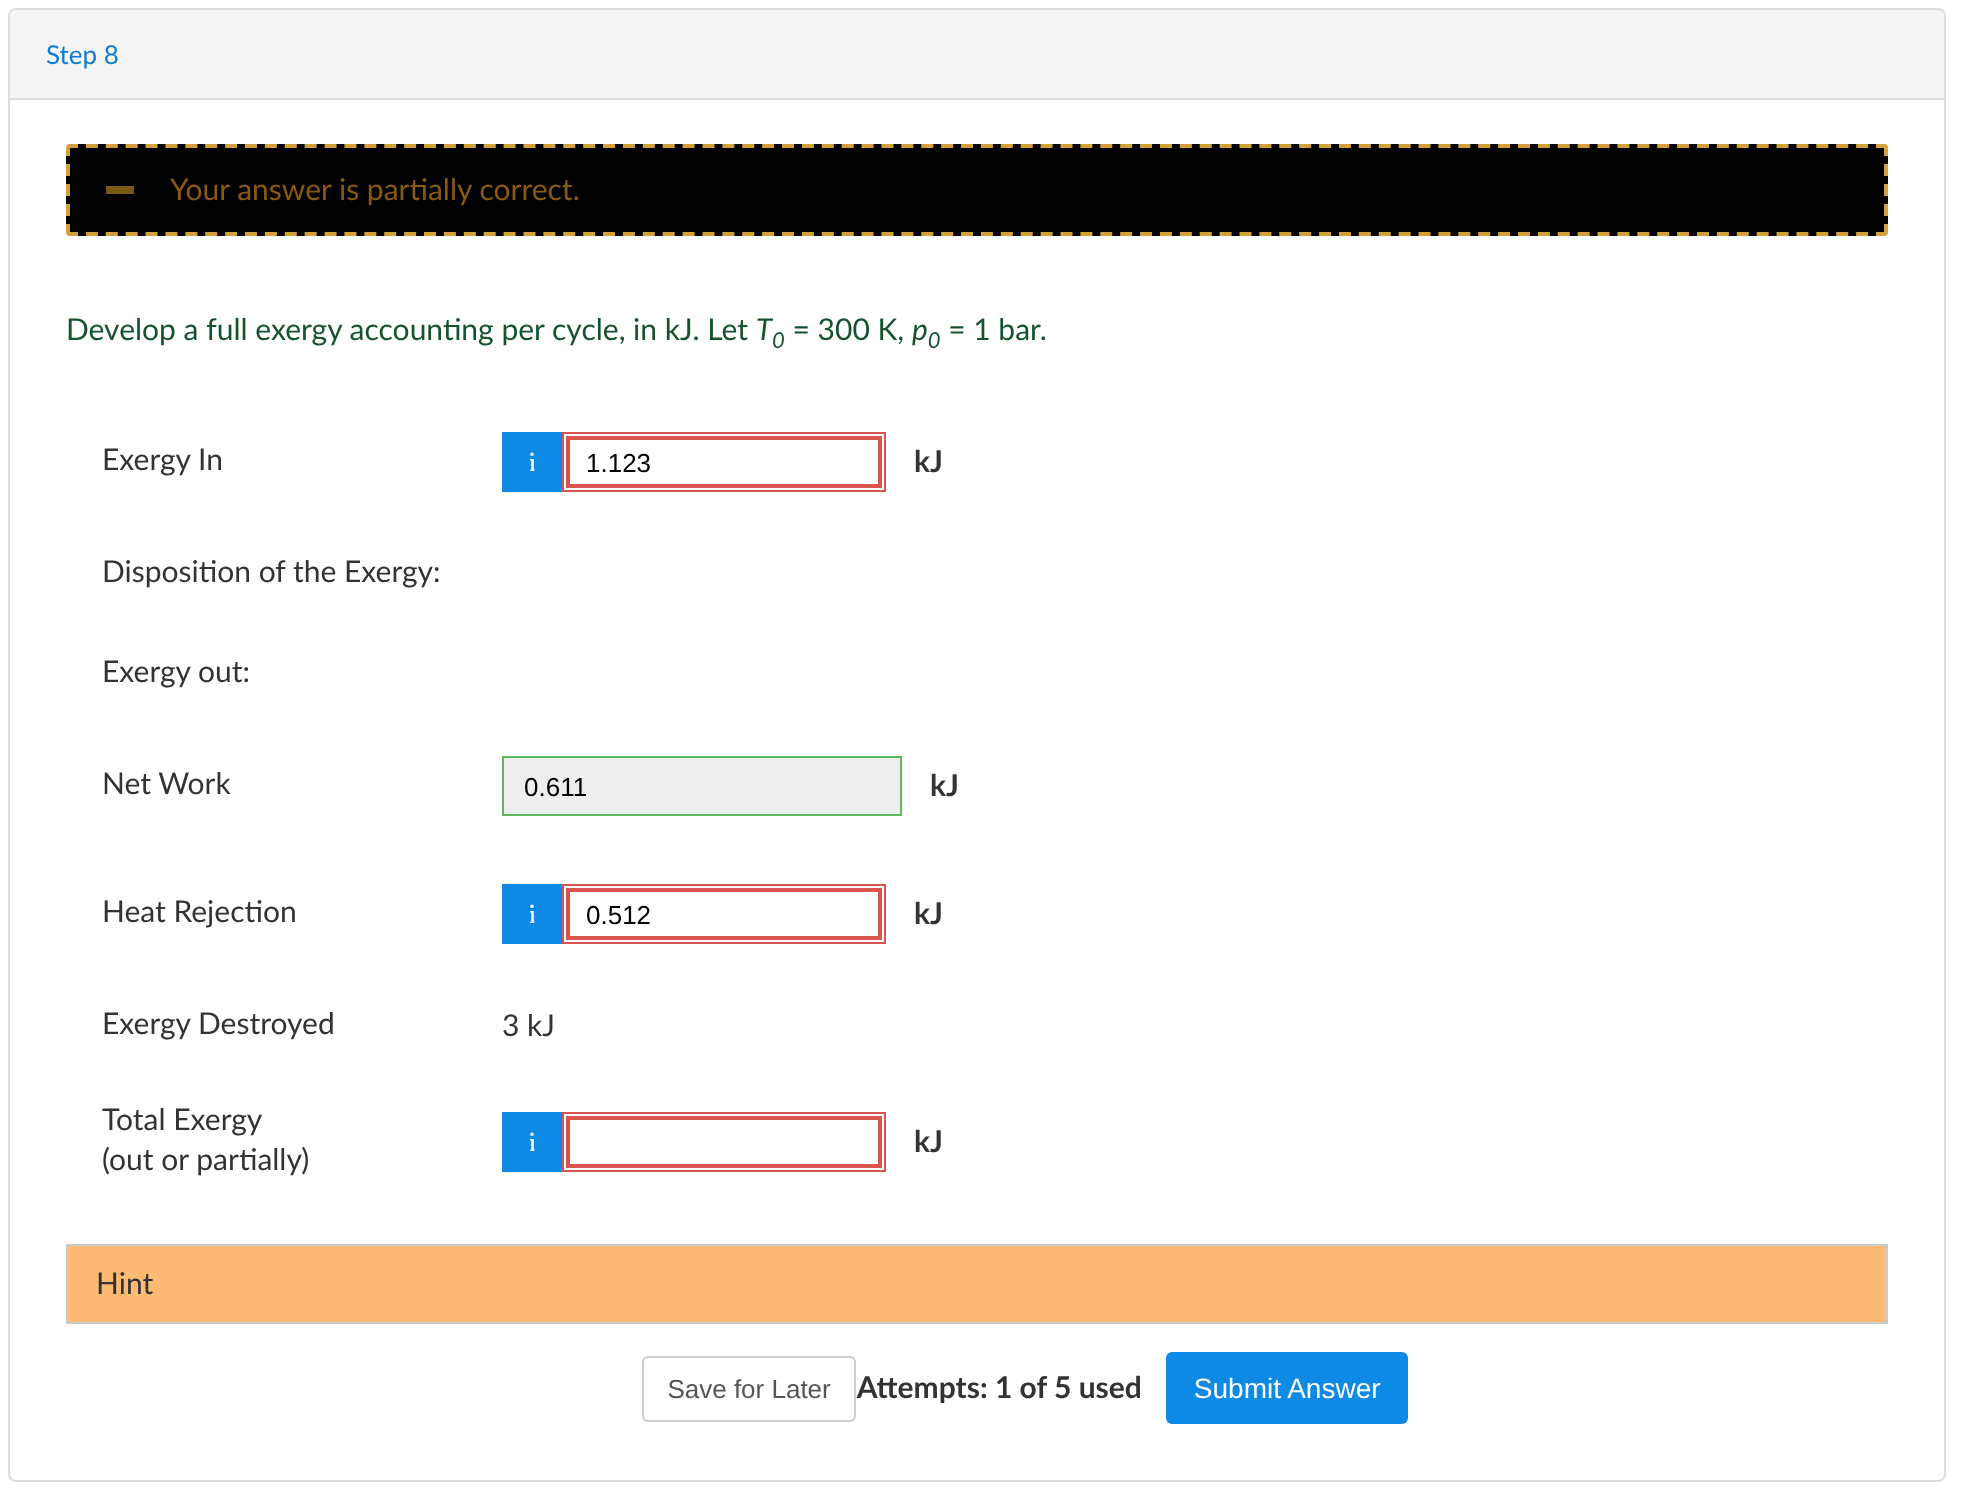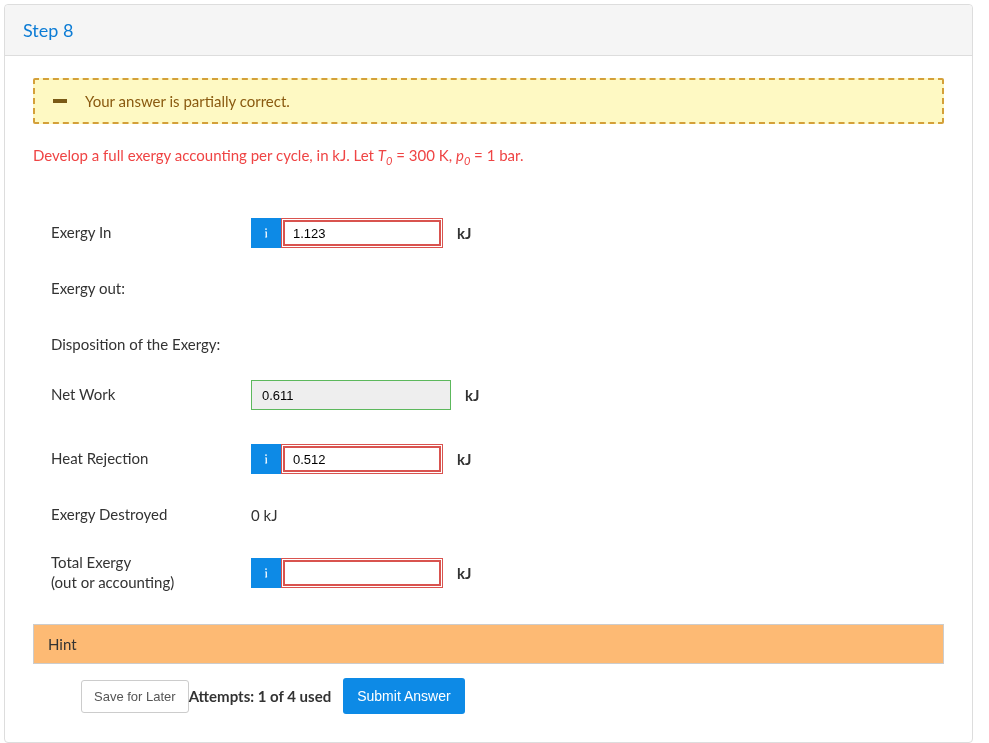--- a/index.html
+++ b/index.html
@@ -1,41 +1,41 @@
 <!DOCTYPE html>
 <html><head>
 <meta charset="utf-8">
 <style>
 * { box-sizing: border-box; margin: 0; padding: 0; }
 body { font-family: "Lato", "Helvetica Neue", Arial, sans-serif; color: #333; background: #fff; font-size: 15px; }
 .panel { width: 969px; margin: 4px; border: 1px solid #ddd; border-radius: 4px; background: #fff; }
 .panel-header { background: #f5f5f5; padding: 14px 18px; border-bottom: 1px solid #ddd; border-top-left-radius: 4px; border-top-right-radius: 4px; }
-.panel-header .title { color: #0c7cd5; font-size: 18px; font-weight: 400; }
+.panel-header .title { color: #0c7cd5; font-size: 13px; font-weight: 400; }
 .panel-body { padding: 22px 28px 28px 28px; }
-.feedback-box { border: 2px dashed #d4a039; background: #fef9c3; padding: 12px 18px; display: flex; align-items: center; border-radius: 2px; margin-bottom: 22px; }
+.feedback-box { border: 2px dashed #d4a039; background: #000000; padding: 12px 18px; display: flex; align-items: center; border-radius: 2px; margin-bottom: 38px; }
 .feedback-icon { width: 14px; height: 4px; background: #7a5a16; margin-right: 18px; }
 .feedback-text { color: #8a5a10; font-size: 15px; }
-.question-text { font-size: 15px; color: #ef4444; margin-bottom: 48px; }
+.question-text { font-size: 15px; color: #14532d; margin-bottom: 36px; }
 .question-text .sub { font-size: 11px; vertical-align: sub; font-style: italic; }
 .question-text .ital { font-style: italic; }
 .fields { padding-left: 18px; padding-right: 18px; }
 .field-row { display: flex; align-items: center; margin-bottom: 20px; min-height: 36px; }
 .field-row.tight { margin-bottom: 14px; }
 .field-label { width: 200px; font-size: 15px; color: #333; line-height: 1.3; }
 .input-group { display: flex; align-items: center; }
 .info-btn { width: 30px; height: 30px; background: #0d8ae6; display: flex; align-items: center; justify-content: center; border: none; cursor: pointer; }
 .info-btn svg { fill: #fff; width: 12px; height: 12px; }
 .input-wrap-incorrect { border: 3px double #d9534f; display: inline-flex; }
 .input-wrap-incorrect input { border: 1px solid #d9534f; height: 24px; width: 156px; padding: 2px 8px; font-size: 13px; outline: none; }
 .input-wrap-correct { display: inline-flex; }
 .input-wrap-correct input { border: 1px solid #5cb85c; height: 30px; width: 200px; padding: 4px 10px; font-size: 13px; background: #eee; outline: none; }
 .unit { margin-left: 14px; font-size: 15px; color: #333; font-weight: bold; }
 .static-value { font-size: 15px; color: #333; }
 .hint-bar { border: 1px solid #ccc; background: #fdba74; padding: 10px 14px; font-size: 15px; color: #333; margin-top: 32px; cursor: pointer; }
-.footer-row { display: flex; align-items: center; justify-content: flex-start; margin-top: 14px; padding-left: 48px; }
+.footer-row { display: flex; align-items: center; justify-content: center; margin-top: 14px; padding-left: 48px; }
 .btn-outline { border: 1px solid #ccc; background: #fff; padding: 8px 12px; font-size: 13px; color: #555; border-radius: 3px; cursor: pointer; }
 .footer-right { display: flex; align-items: center; gap: 12px; }
 .attempts { font-weight: 700; font-size: 15px; color: #333; }
 .btn-primary { background: #0d8ae6; color: #ffffff; border: none; padding: 10px 14px; font-size: 14px; border-radius: 3px; cursor: pointer; }
 </style>
 </head>
 <body>
 
 <div class="panel">
   <div class="panel-header">
@@ -62,26 +62,26 @@
                 <path d="M8 4a1.2 1.2 0 110-2.4A1.2 1.2 0 018 4zm1.2 10H6.8v-1h.7V7h-.7V6h2.4v7h.7z"></path>
               </svg>
           </button>
           <div class="input-wrap-incorrect">
             <input type="text" value="1.123" style="">
           </div>
           <span class="unit">kJ</span>
         </div>
       </div>
 
+      <div class="field-row tight">
+        <div class="field-label" style="width:auto;">Disposition of the Exergy:</div>
+      </div>
+
       <div class="field-row">
         <div class="field-label">Exergy out:</div>
-      </div>
-
-      <div class="field-row tight">
-        <div class="field-label" style="width:auto;">Disposition of the Exergy:</div>
       </div>
 
       <div class="field-row" style="margin-bottom:28px;">
         <div class="field-label">Net Work</div>
         <div class="input-group">
           <div class="input-wrap-correct">
             <input type="text" value="0.611" style="">
           </div>
           <span class="unit">kJ</span>
         </div>
@@ -97,27 +97,27 @@
           </button>
           <div class="input-wrap-incorrect">
             <input type="text" value="0.512" style="">
           </div>
           <span class="unit">kJ</span>
         </div>
       </div>
 
       <div class="field-row">
         <div class="field-label">Exergy Destroyed</div>
-        <div class="static-value">0 kJ</div>
+        <div class="static-value">3 kJ</div>
       </div>
 
       <div class="field-row">
         <div class="field-label">
           <span>Total Exergy</span><br>
-          <span>(out or accounting)</span>
+          <span>(out or partially)</span>
         </div>
         <div class="input-group">
           <button class="info-btn">
             <svg viewBox="0 0 16 16">
                 <path d="M8 4a1.2 1.2 0 110-2.4A1.2 1.2 0 018 4zm1.2 10H6.8v-1h.7V7h-.7V6h2.4v7h.7z"></path>
               </svg>
           </button>
           <div class="input-wrap-incorrect">
             <input type="text" value="" style="">
           </div>
@@ -127,19 +127,19 @@
 
     </div>
 
     <div class="hint-bar">
       <span>Hint</span>
     </div>
 
     <div class="footer-row">
       <button class="btn-outline">Save for Later</button>
       <div class="footer-right">
-        <span class="attempts">Attempts: 1 of 4 used</span>
+        <span class="attempts">Attempts: 1 of 5 used</span>
         <button class="btn-primary">Submit Answer</button>
       </div>
     </div>
 
   </div>
 </div>
 
 </body></html>

